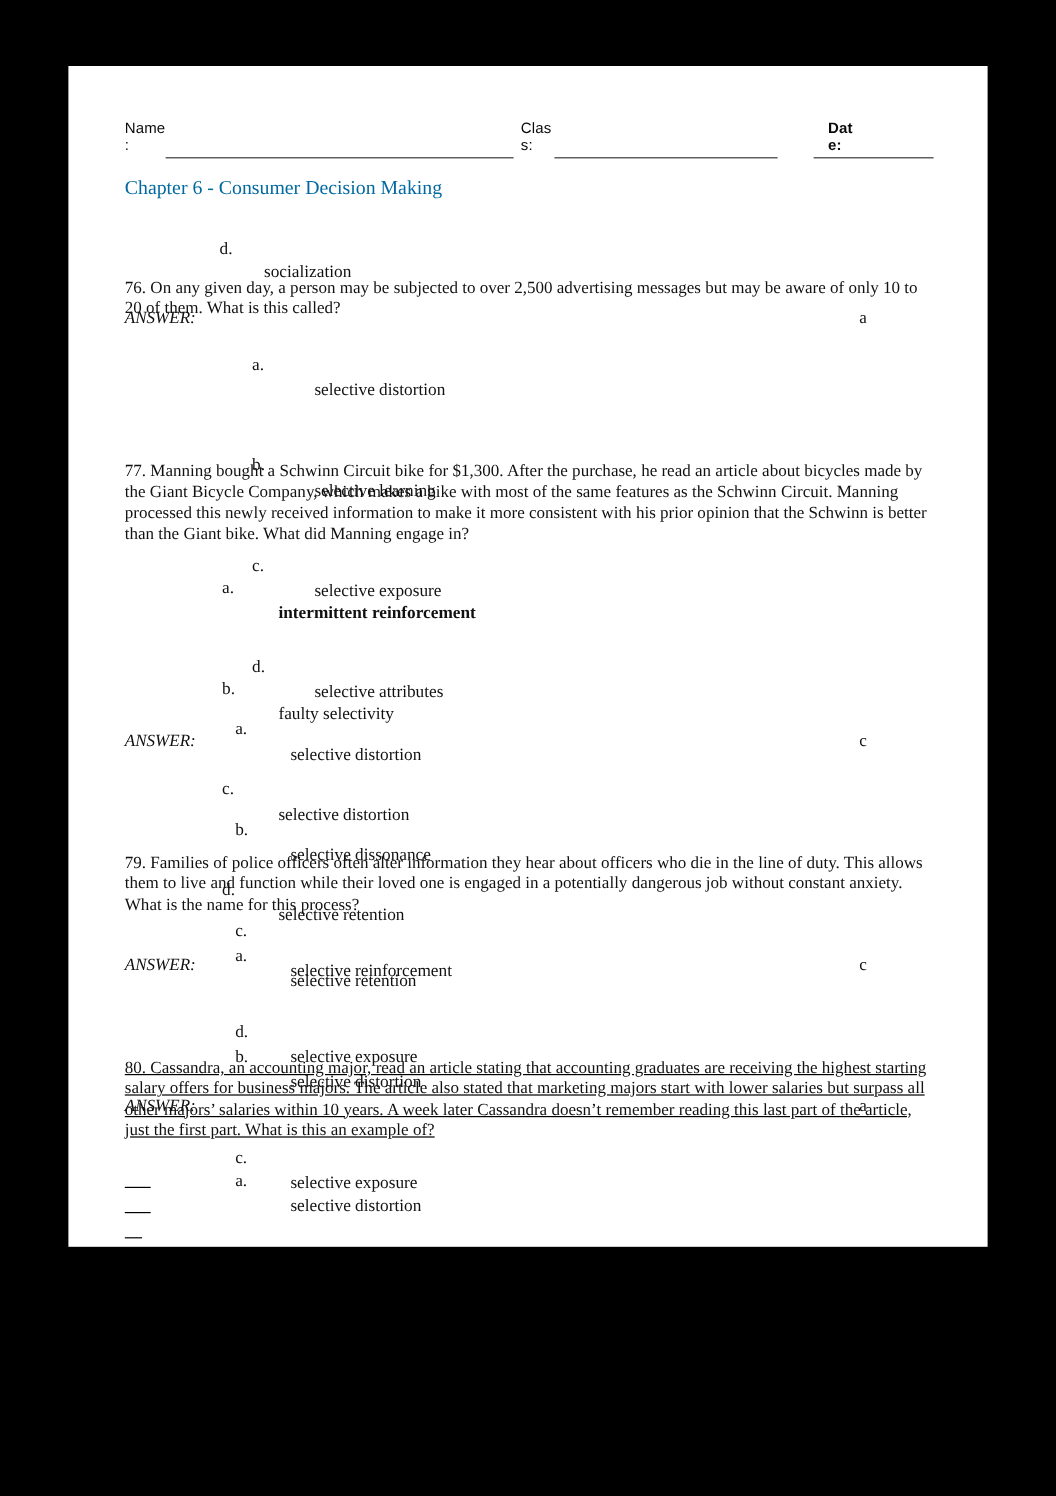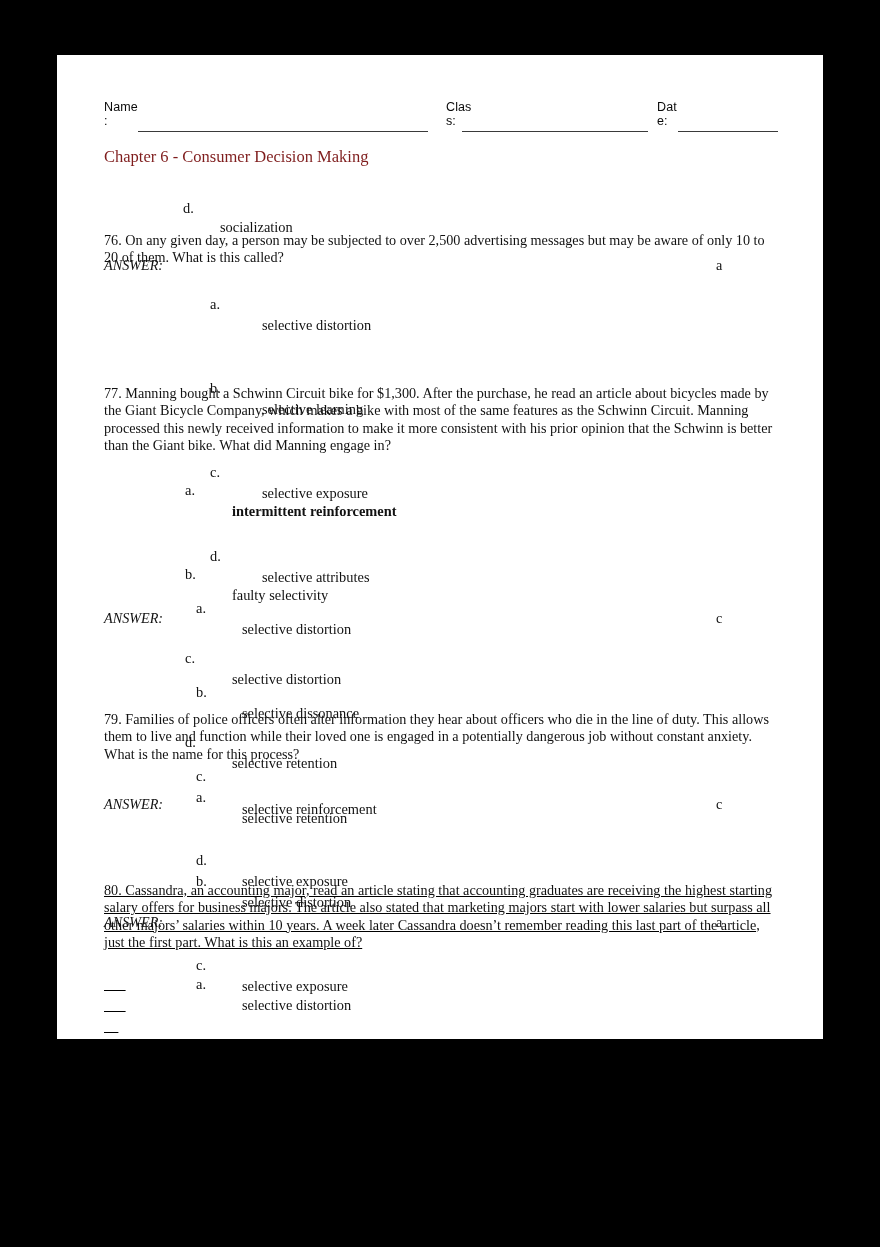--- a/index.html
+++ b/index.html
@@ -36,39 +36,39 @@
     font-size: 12.5px;
     color: #0a0a0a;
   }
   .hdr-lbl {
     position: absolute;
     white-space: pre;
     line-height: 14px;
     letter-spacing: 0.1px;
   }
   .hdr-name  { left: 0px;   top: 0px;  width: 34px; }
-  .hdr-class { left: 342px; top: 0px;  width: 30px; }
-  .hdr-date  { left: 553px; top: 0px;  width: 28px; }
+  .hdr-class { left: 330px; top: 0px;  width: 30px; }
+  .hdr-date  { left: 586px; top: 0px;  width: 28px; font-weight: bold; }
 
   .hdr-rule {
     position: absolute;
     border-bottom: 1.1px solid #3a3a3a;
     height: 0;
   }
   .rule-1 { left: 34px;  top: 31px; width: 290px; }
   .rule-2 { left: 358px; top: 31px; width: 186px; }
   .rule-3 { left: 574px; top: 31px; width: 100px; }
 
   
   .chapter {
     position: absolute;
     left: 47px;
     top: 92px;
     font-size: 16.5px;
-    color: #7f1d1d;
+    color: #0369a1;
     white-space: pre;
   }
 
   
   .qblock { position: absolute; left: 47px; width: 672px; }
 
   .qtext {
     font-size: 14.2px;
     line-height: 17.3px;
     color: #111111;

